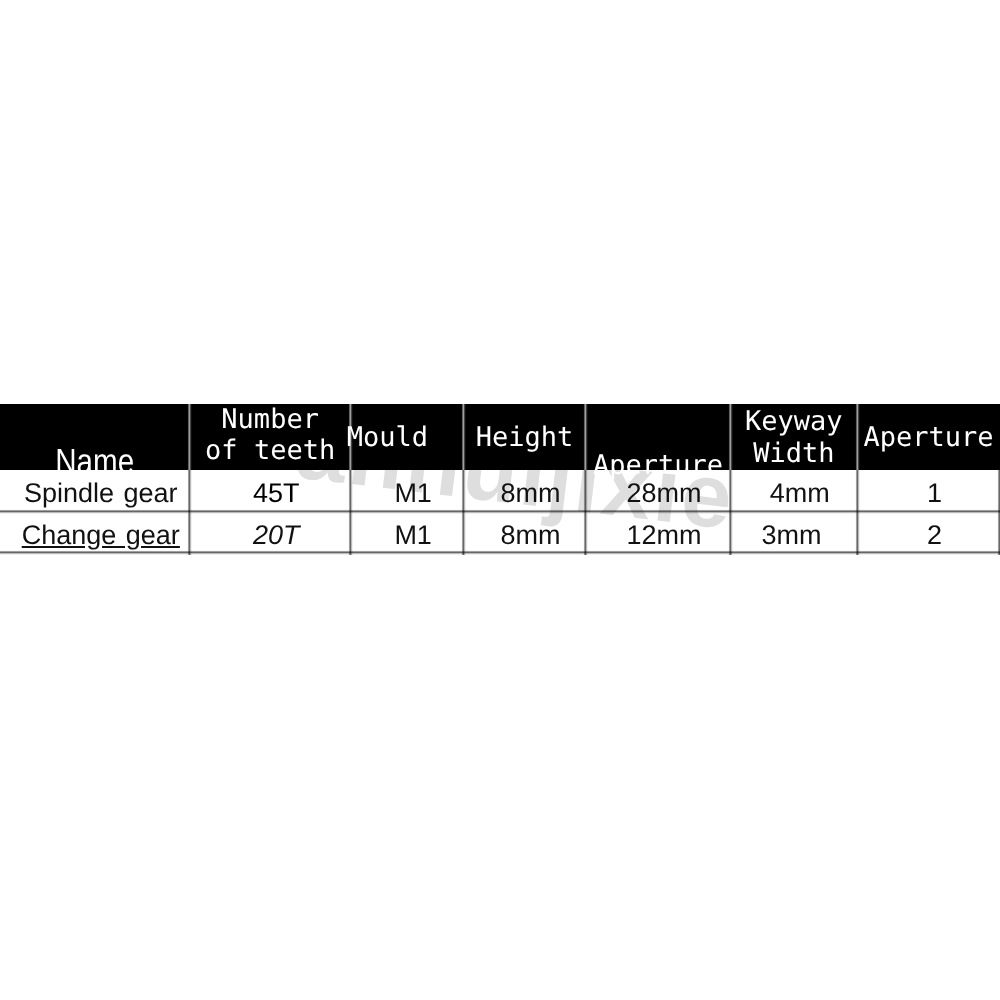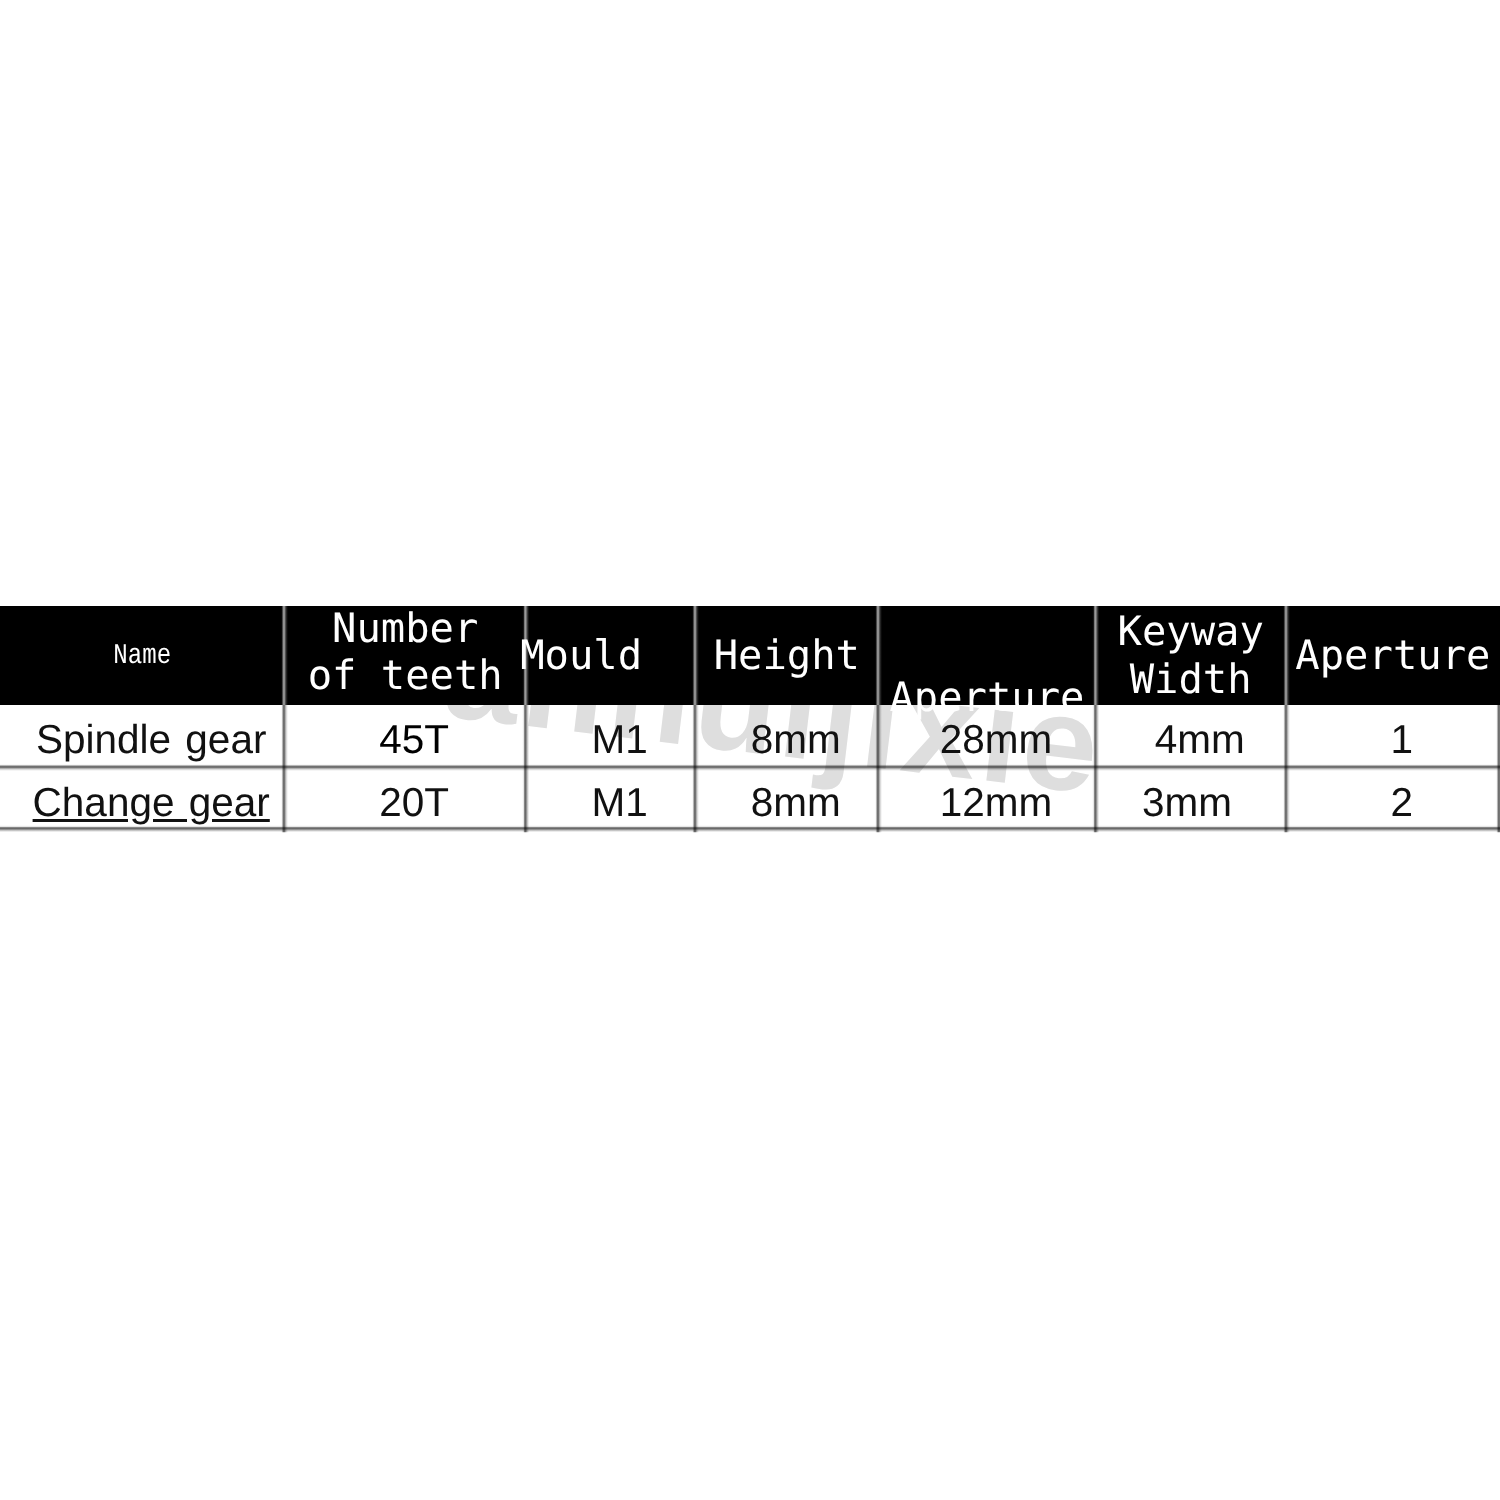--- a/index.html
+++ b/index.html
@@ -35,21 +35,21 @@
   .hline{position:absolute;left:0;width:1000px;height:5px;
          background:linear-gradient(to bottom,rgba(0,0,0,0) 0%,rgba(0,0,0,0.04) 18%,
                     rgba(0,0,0,0.55) 36%,rgba(0,0,0,0.60) 50%,
                     rgba(0,0,0,0.32) 66%,rgba(0,0,0,0.10) 83%,rgba(0,0,0,0) 100%);}
 
   
   .hcell{position:absolute;top:0;height:65.5px;box-sizing:border-box;padding-top:2px;
          display:flex;align-items:center;justify-content:center;text-align:center;
          color:#ffffff;font-family:"DejaVu Sans Mono",monospace;font-size:27px;
          line-height:31.5px;white-space:pre-line;transform:translateZ(0);}
-  .hcell.sans{font-family:Liberation Mono, monospace;font-size:19px;}
+  .hcell.sans{font-family:Liberation Sans, sans-serif;font-size:35px;margin-top:24px;}
   .hcell.sans > span{display:inline-block;transform:scaleX(0.845);}
   .bcell{position:absolute;height:42px;box-sizing:border-box;padding-top:6px;
          display:flex;align-items:center;justify-content:center;
          color:#111111;font-family:"Liberation Sans",sans-serif;font-size:27px;
          word-spacing:2px;white-space:pre;transform:translateZ(0);padding-left:12px;}
 </style>
 </head>
 <body>
 
 <div id="page">
@@ -89,21 +89,21 @@
           <div class="bcell" style="left: 0px; width: 189.6px; top: 65.5px; color: rgb(17, 17, 17);">Spindle gear</div>
           <div class="bcell" style="left: 189.6px; width: 161.1px; top: 65.5px; color: #000000;">45T</div>
           <div class="bcell" style="left: 350.7px; width: 112.9px; top: 65.5px; color: rgb(17, 17, 17);">M1</div>
           <div class="bcell" style="left: 463.6px; width: 121.9px; top: 65.5px; color: rgb(17, 17, 17);">8mm</div>
           <div class="bcell" style="left: 585.5px; width: 144.9px; top: 65.5px; color: rgb(17, 17, 17);">28mm</div>
           <div class="bcell" style="left: 730.4px; width: 126.8px; top: 65.5px; color: rgb(17, 17, 17);">4mm</div>
           <div class="bcell" style="left: 857.2px; width: 142.8px; top: 65.5px; color: rgb(17, 17, 17);">1</div>
         </div>
         <div>
           <div class="bcell" style="left: 0px; width: 189.6px; top: 107.5px; color: rgb(17, 17, 17); text-decoration: underline;">Change gear</div>
-          <div class="bcell" style="left: 189.6px; width: 161.1px; top: 107.5px; color: rgb(17, 17, 17);">20T</div>
+          <div class="bcell" style="left: 189.6px; width: 161.1px; top: 107.5px; color: rgb(17, 17, 17); font-style: italic;">20T</div>
           <div class="bcell" style="left: 350.7px; width: 112.9px; top: 107.5px; color: rgb(17, 17, 17);">M1</div>
           <div class="bcell" style="left: 463.6px; width: 121.9px; top: 107.5px; color: rgb(17, 17, 17);">8mm</div>
           <div class="bcell" style="left: 585.5px; width: 144.9px; top: 107.5px; color: rgb(17, 17, 17); border-radius: 21px;">12mm</div>
           <div class="bcell" style="left: 730.4px; width: 110px; top: 107.5px; color: rgb(17, 17, 17);">3mm</div>
           <div class="bcell" style="left: 857.2px; width: 142.8px; top: 107.5px; color: rgb(17, 17, 17);">2</div>
         </div>
       </div>
   </div>
 </div>
 

